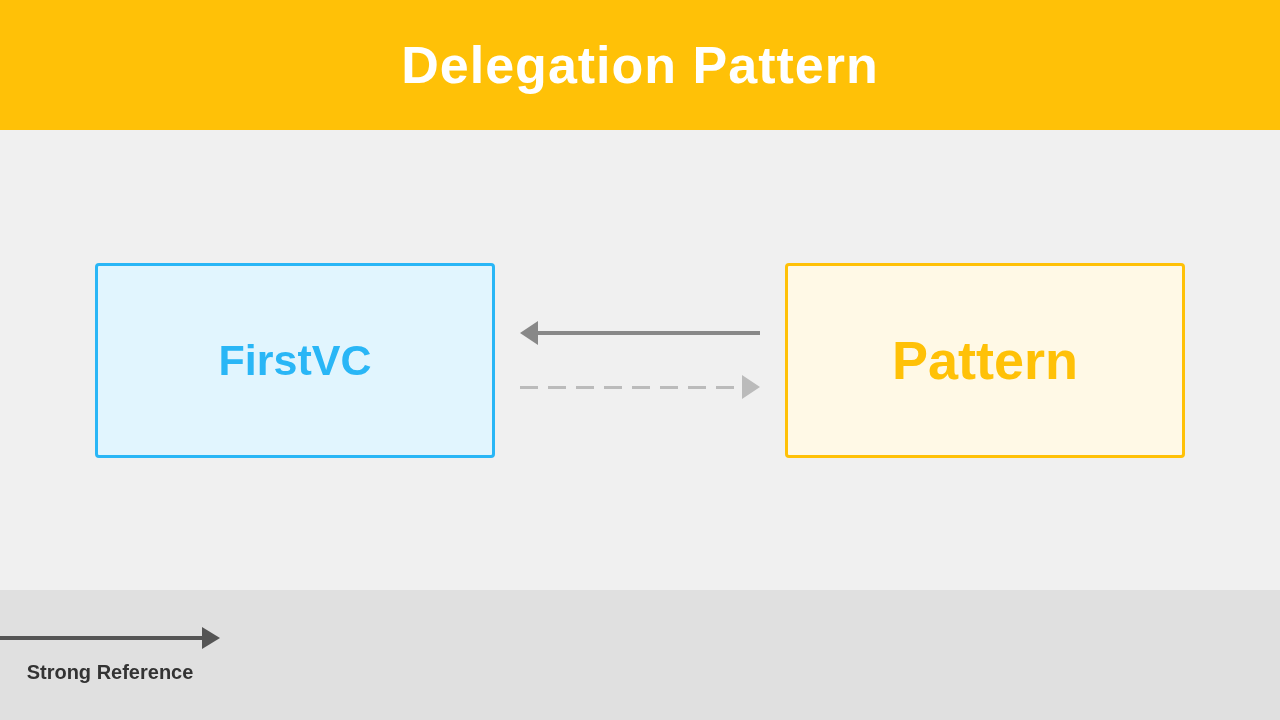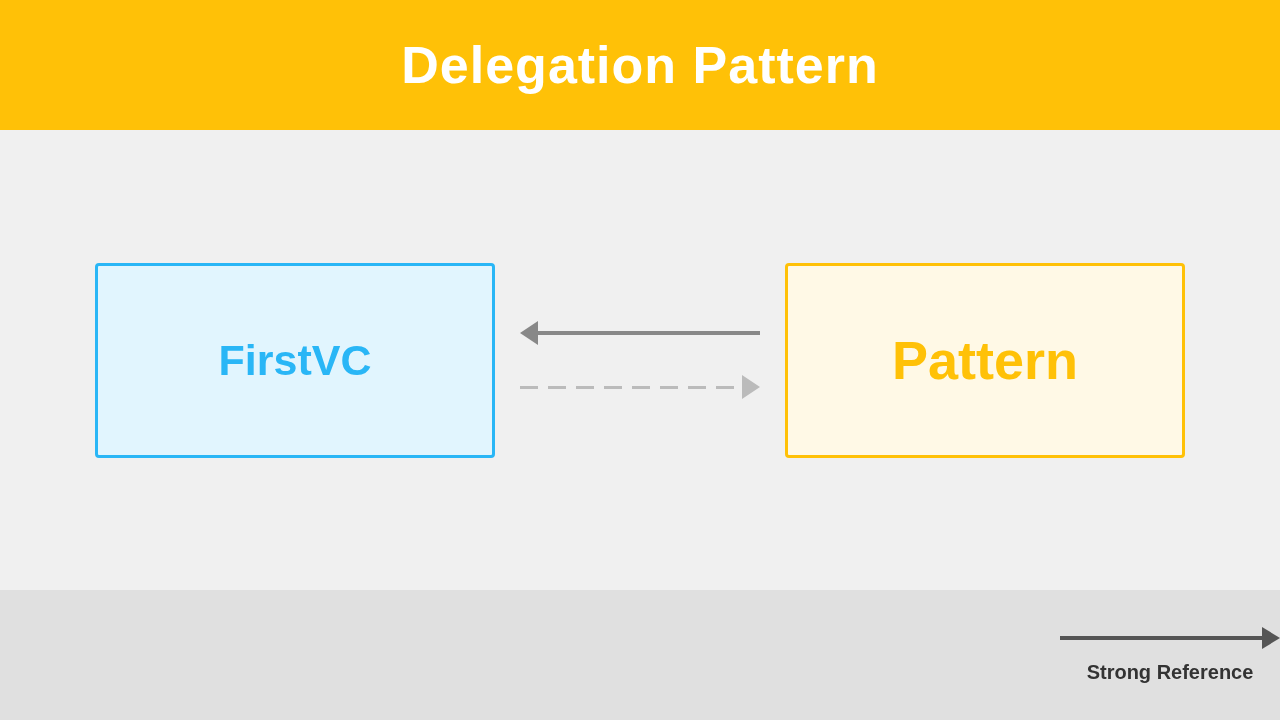--- a/index.html
+++ b/index.html
@@ -139,21 +139,21 @@
       font-weight: 700;
     }
 
     
     .legend-section {
       width: 100%;
       height: 130px;
       background: #e0e0e0;
       display: flex;
       align-items: center;
-      justify-content: flex-end;
+      justify-content: space-between;
       gap: 120px;
     }
 
     .legend-item {
       display: flex;
       flex-direction: column;
       align-items: center;
       gap: 12px;
     }
 

